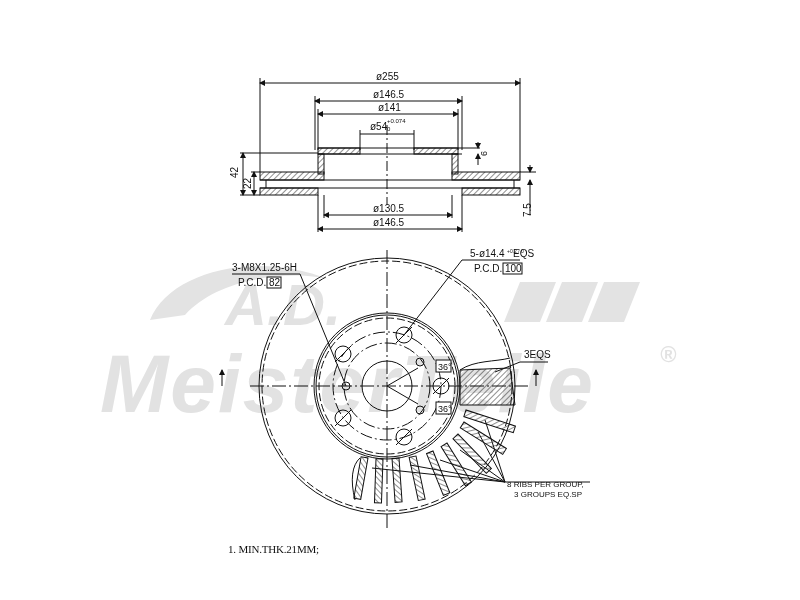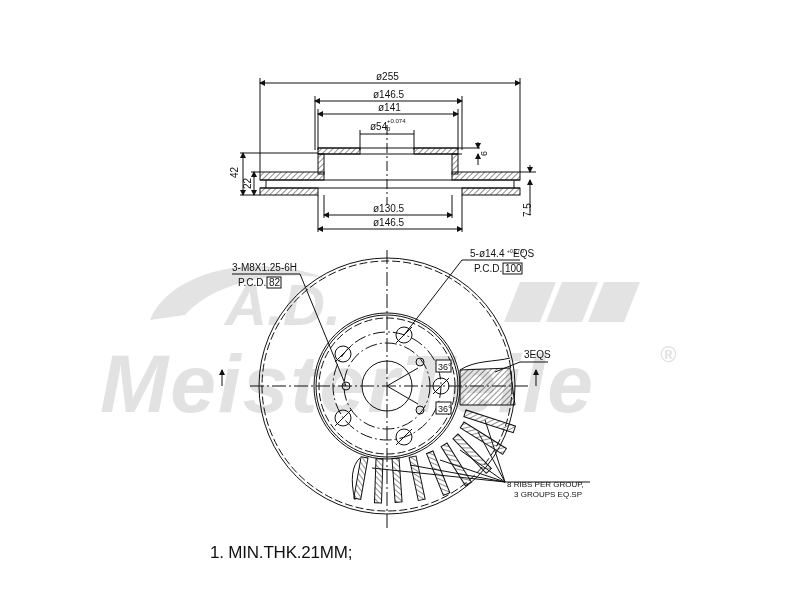--- a/index.html
+++ b/index.html
@@ -1,19 +1,19 @@
 <!DOCTYPE html>
 <html><head>
 <meta charset="utf-8">
 <style>
   html, body { margin: 0; padding: 0; background: #ffffff; }
   body { width: 800px; height: 600px; position: relative; overflow: hidden; font-family: "Liberation Sans", sans-serif; }
   #canvas { position: absolute; left: 0; top: 0; width: 800px; height: 600px; }
   .lbl { font-family: "Liberation Sans Narrow", "Liberation Sans", sans-serif; fill: #111; }
-  .note { position: absolute; left: 210px; top: 543px; font-size: 17px; color: #111; letter-spacing: -0.2px; font-family: Liberation Sans, sans-serif; }
+  .note { position: absolute; left: 228px; top: 543px; font-size: 11px; color: #111; letter-spacing: -0.2px; font-family: Liberation Serif, serif; }
   .wm { fill: #e3e3e3; }
   .wm-text { font-family: "Liberation Sans", sans-serif; font-style: italic; font-weight: bold; fill: #e2e2e2; }
 </style>
 </head>
 <body>
 
 <svg id="canvas" viewBox="0 0 800 600" xmlns="http://www.w3.org/2000/svg">
   <defs>
     <pattern id="hatch" patternUnits="userSpaceOnUse" width="4" height="4" patternTransform="rotate(45)">
       <line x1="0" y1="0" x2="0" y2="4" stroke="#222" stroke-width="1"></line>

